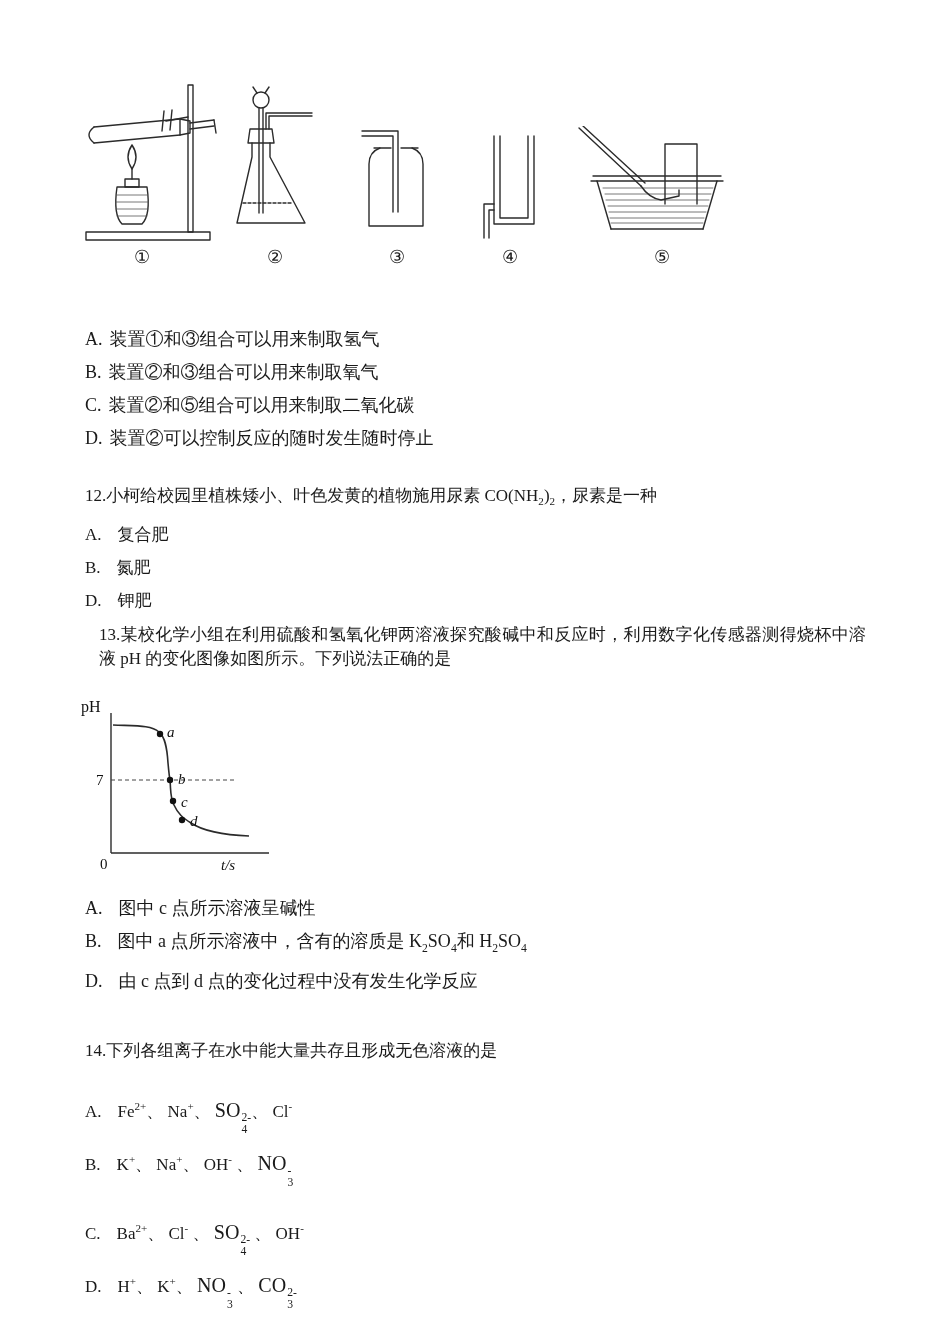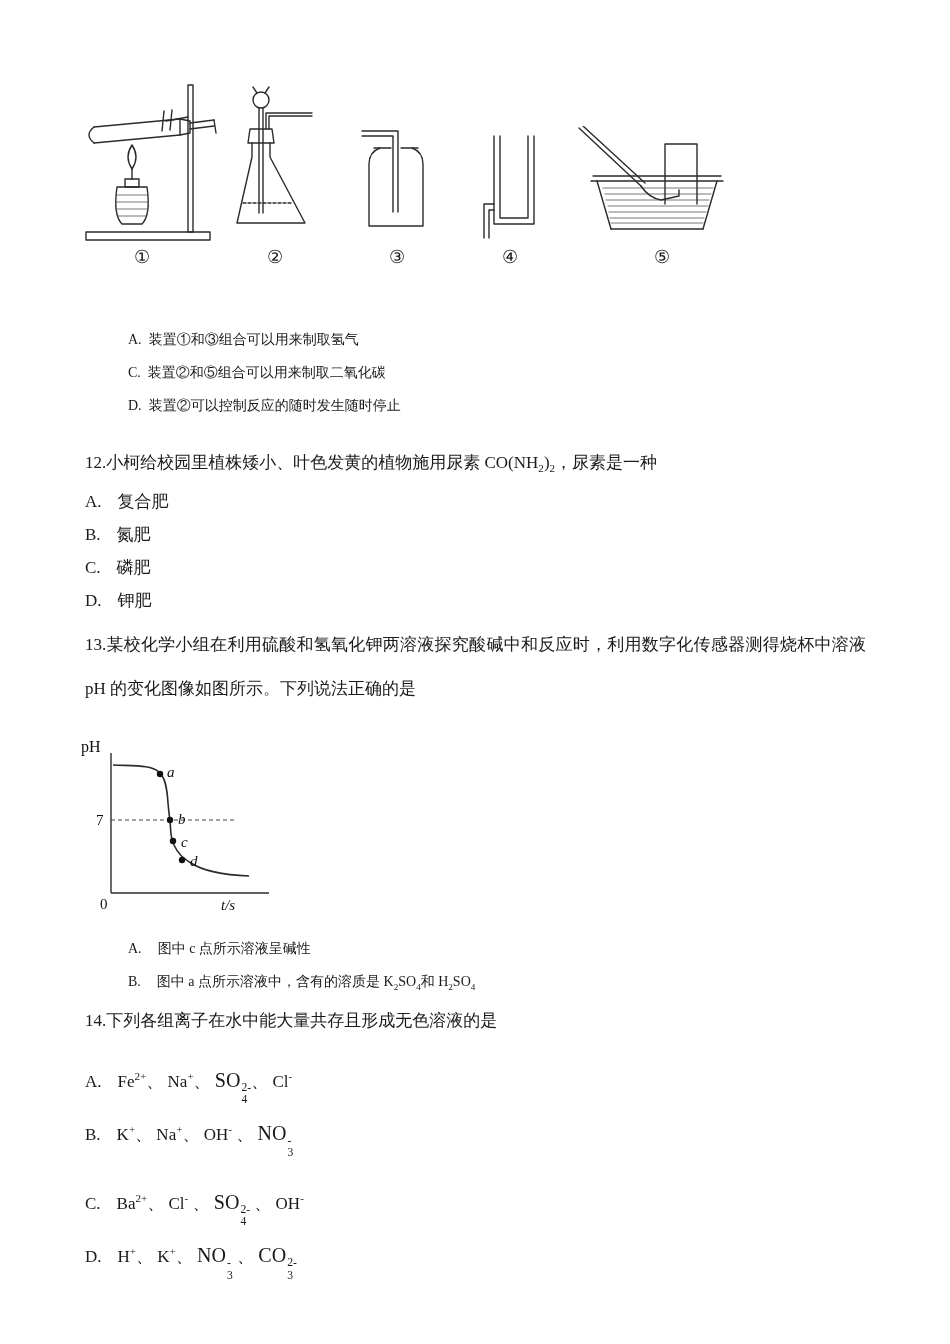--- a/index.html
+++ b/index.html
@@ -9,23 +9,23 @@
   .content{padding:0 84px 0 85px;}
 
   
   .figure-area{position:relative;height:295px;}
   .app{position:absolute;}
   .app path,.app line,.app rect,.app circle,.app polyline{fill:none;stroke:#2b2b2b;stroke-width:1.4;stroke-linecap:round;stroke-linejoin:round;}
   .app .thin{stroke-width:0.8;stroke:#555;}
   .app-label{position:absolute;top:246px;width:28px;text-align:center;font-size:18px;}
 
   
-  .stem{font-size:17px;line-height:33px;}
-  .q13-stem{line-height:44px;text-align:justify;margin-top:6px;}
-  .opt-line{font-size:14px;line-height:33px;margin-left:43px;}
+  .stem{font-size:17px;line-height:33px;margin-top:36px;}
+  .q13-stem{line-height:24px;text-align:justify;margin-top:6px;margin-left:14px;}
+  .opt-line{font-size:18px;line-height:33px;}
   .opt-label{margin-right:7px;}
   .opt-label.gap{margin-right:16px;}
   .opts-block{margin-top:28px;}
   .q12-stem{margin-top:24px;}
   .row{display:flex;flex-direction:column;}
   .q12-row .cell{font-size:17px;line-height:33px;}
   .q12-row .c1{width:196px;}
   .q12-row .c2{width:200px;}
   .q12-row .c3{width:192px;}
   .q14-row{margin-top:16px;}
@@ -131,37 +131,37 @@
     <div class="app-label" style="left:648px">⑤</div>
   </div>
 
   <div class="content">
 
     <div class="opts-block">
       <div class="opt-line">
         <span class="opt-label">A.</span><span>装置①和③组合可以用来制取氢气</span>
       </div>
       <div class="opt-line">
+        <span class="opt-label">B.</span><span>装置②和③组合可以用来制取氧气</span>
+      </div>
+      <div class="opt-line">
         <span class="opt-label">C.</span><span>装置②和⑤组合可以用来制取二氧化碳</span>
       </div>
       <div class="opt-line">
         <span class="opt-label">D.</span><span>装置②可以控制反应的随时发生随时停止</span>
       </div>
     </div>
 
     <div class="stem q12-stem">12.小柯给校园里植株矮小、叶色发黄的植物施用尿素 CO(NH<sub>2</sub>)<sub>2</sub>，尿素是一种</div>
     <div class="row q12-row">
       <div class="cell c1">
         <span class="opt-label gap">A.</span><span>复合肥</span>
       </div>
       <div class="cell c2">
         <span class="opt-label gap">B.</span><span>氮肥</span>
-      </div>
-      <div class="cell c3">
-        <span class="opt-label gap">C.</span><span>磷肥</span>
       </div>
       <div class="cell">
         <span class="opt-label gap">D.</span><span>钾肥</span>
       </div>
     </div>
 
     <div class="stem q13-stem">13.某校化学小组在利用硫酸和氢氧化钾两溶液探究酸碱中和反应时，利用数字化传感器测得烧杯中溶液 pH 的变化图像如图所示。下列说法正确的是</div>
 
     <div class="graph-wrap">
       <svg width="210" height="185" viewBox="0 0 210 185">
@@ -184,20 +184,23 @@
       </svg>
     </div>
 
     <div style="margin-top:12px;">
       <div class="opt-line">
         <span class="opt-label gap">A.</span><span>图中 c 点所示溶液呈碱性</span>
       </div>
       <div class="opt-line">
         <span class="opt-label gap">B.</span><span>图中 a 点所示溶液中，含有的溶质是 K<sub>2</sub>SO<sub>4</sub>和 H<sub>2</sub>SO<sub>4</sub></span>
       </div>
+      <div class="opt-line">
+        <span class="opt-label gap">D.</span><span>由 c 点到 d 点的变化过程中没有发生化学反应</span>
+      </div>
     </div>
 
     <div class="stem">14.下列各组离子在水中能大量共存且形成无色溶液的是</div>
     <div class="row q14-row">
       <div class="cell">
         <span class="opt-label gap">A.</span><span>Fe<sup>2+</sup>、 Na<sup>+</sup>、 <span class="eq">SO<span class="stack">
                 <span>2-</span>
                 <span>4</span>
               </span></span>、 Cl<sup>-</sup></span>
       </div>

